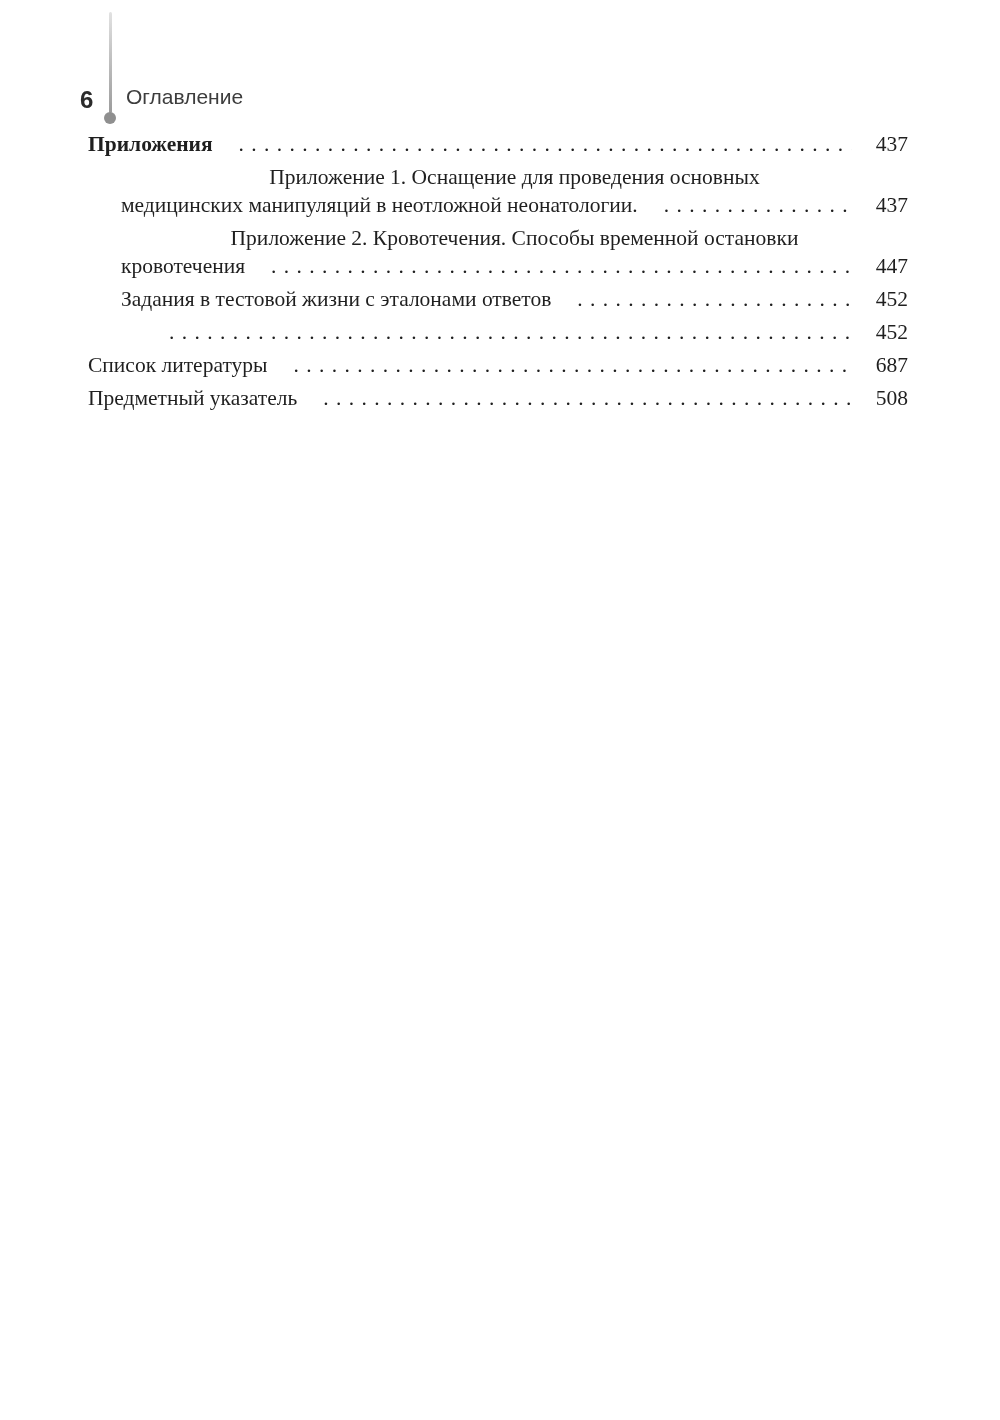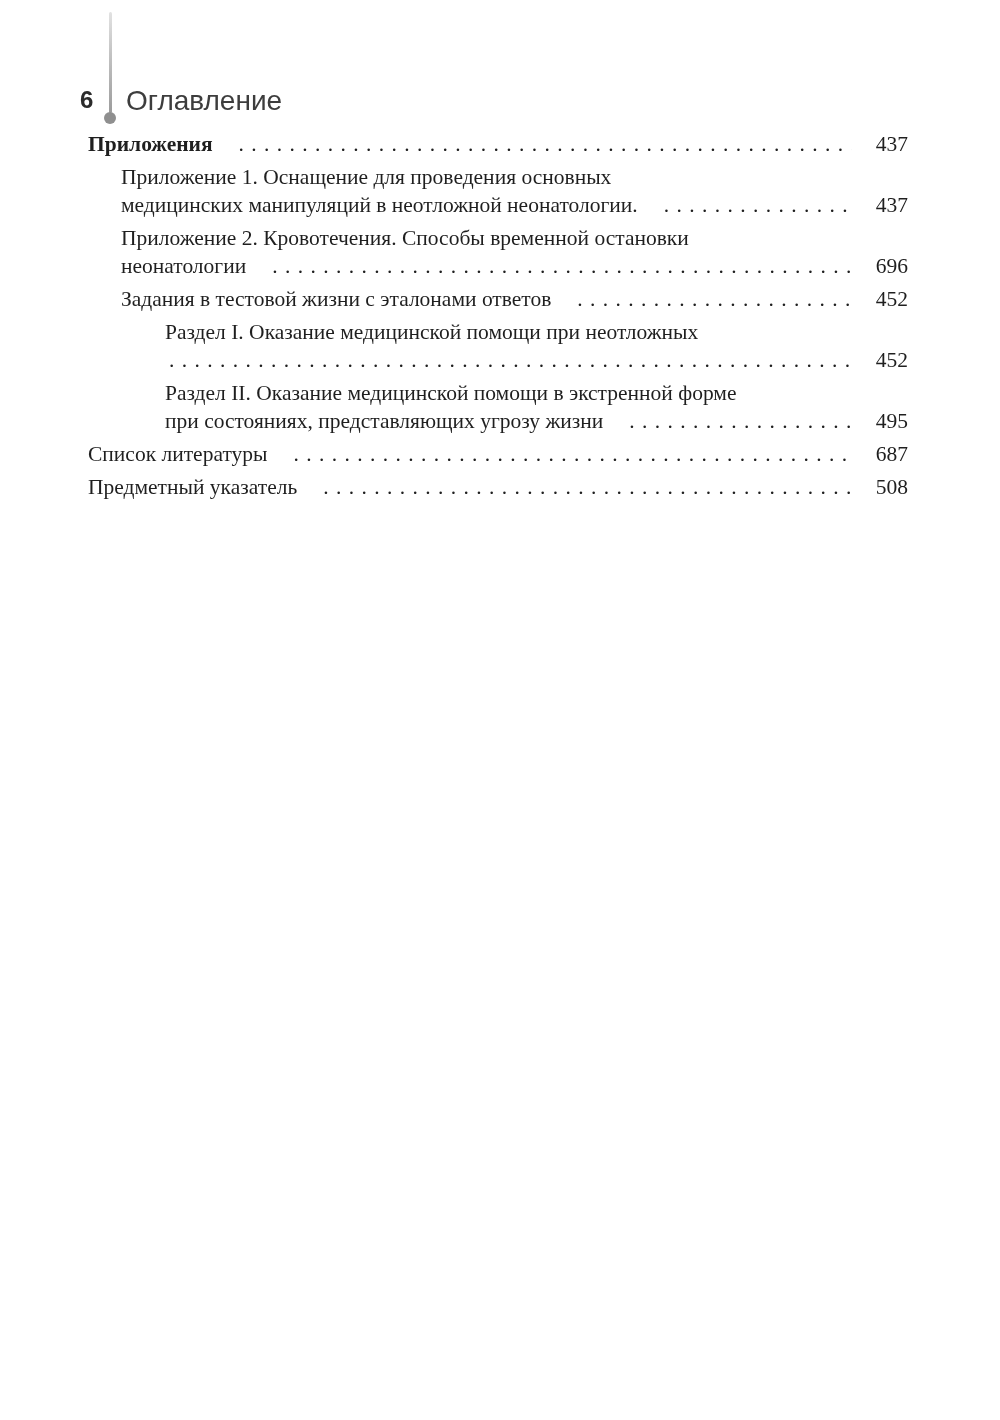--- a/index.html
+++ b/index.html
@@ -49,39 +49,39 @@
     height: 12px;
     border-radius: 50%;
     background: #8f8f8f;
   }
   .htitle {
     position: absolute;
     left: 126px;
     top: 85px;
     font-family: "Liberation Sans", sans-serif;
     font-weight: 400;
-    font-size: 28px;
+    font-size: 21px;
     color: #3d3d3d;
   }
 
   
   .toc {
     position: absolute;
     left: 88px;
     top: 130px;
     width: 820px;
     font-size: 21.5px;
     line-height: 28px;
     color: #1f1f1f;
   }
   .entry { margin-top: 5px; }
   .entry:first-child { margin-top: 0; }
   .entry.bold .txt, .entry.bold .page { font-weight: 700; }
   .entry.lvl0 { padding-left: 0; }
-  .entry.lvl1 { padding-left: 33px; }
+  .entry.lvl1 { padding-left: 33px; text-align: center; }
   .entry.lvl2 { padding-left: 77px; }
 
   .line { white-space: nowrap; gap: 22px; }
   .line.last {
     display: flex;
     align-items: baseline;
   }
   .txt { white-space: nowrap; }
   .leader {
     flex: 1;
@@ -122,45 +122,36 @@
         <div class="line"><span class="txt">Приложение 1. Оснащение для проведения основных</span></div>
         <div class="line last">
           <span class="txt">медицинских манипуляций в неотложной неонатологии.</span>
           <span class="leader"></span>
           <span class="page-ref">437</span>
         </div>
       </div>
       <div class="entry lvl1">
         <div class="line"><span class="txt">Приложение 2. Кровотечения. Способы временной остановки</span></div>
         <div class="line last">
-          <span class="txt">неонатологии</span>
+          <span class="txt">кровотечения</span>
           <span class="leader"></span>
-          <span class="page-ref">696</span>
+          <span class="page-ref">447</span>
         </div>
       </div>
       <div class="entry lvl1">
         <div class="line last">
           <span class="txt">Задания в тестовой жизни с эталонами ответов</span>
           <span class="leader"></span>
           <span class="page-ref">452</span>
         </div>
       </div>
       <div class="entry lvl2">
-        <div class="line"><span class="txt">Раздел I. Оказание медицинской помощи при неотложных</span></div>
         <div class="line last">
           <span class="leader"></span>
           <span class="page-ref">452</span>
-        </div>
-      </div>
-      <div class="entry lvl2">
-        <div class="line"><span class="txt">Раздел II. Оказание медицинской помощи в экстренной форме</span></div>
-        <div class="line last">
-          <span class="txt">при состояниях, представляющих угрозу жизни</span>
-          <span class="leader"></span>
-          <span class="page-ref">495</span>
         </div>
       </div>
       <div class="entry lvl0">
         <div class="line last">
           <span class="txt">Список литературы</span>
           <span class="leader"></span>
           <span class="page-ref">687</span>
         </div>
       </div>
       <div class="entry lvl0">

